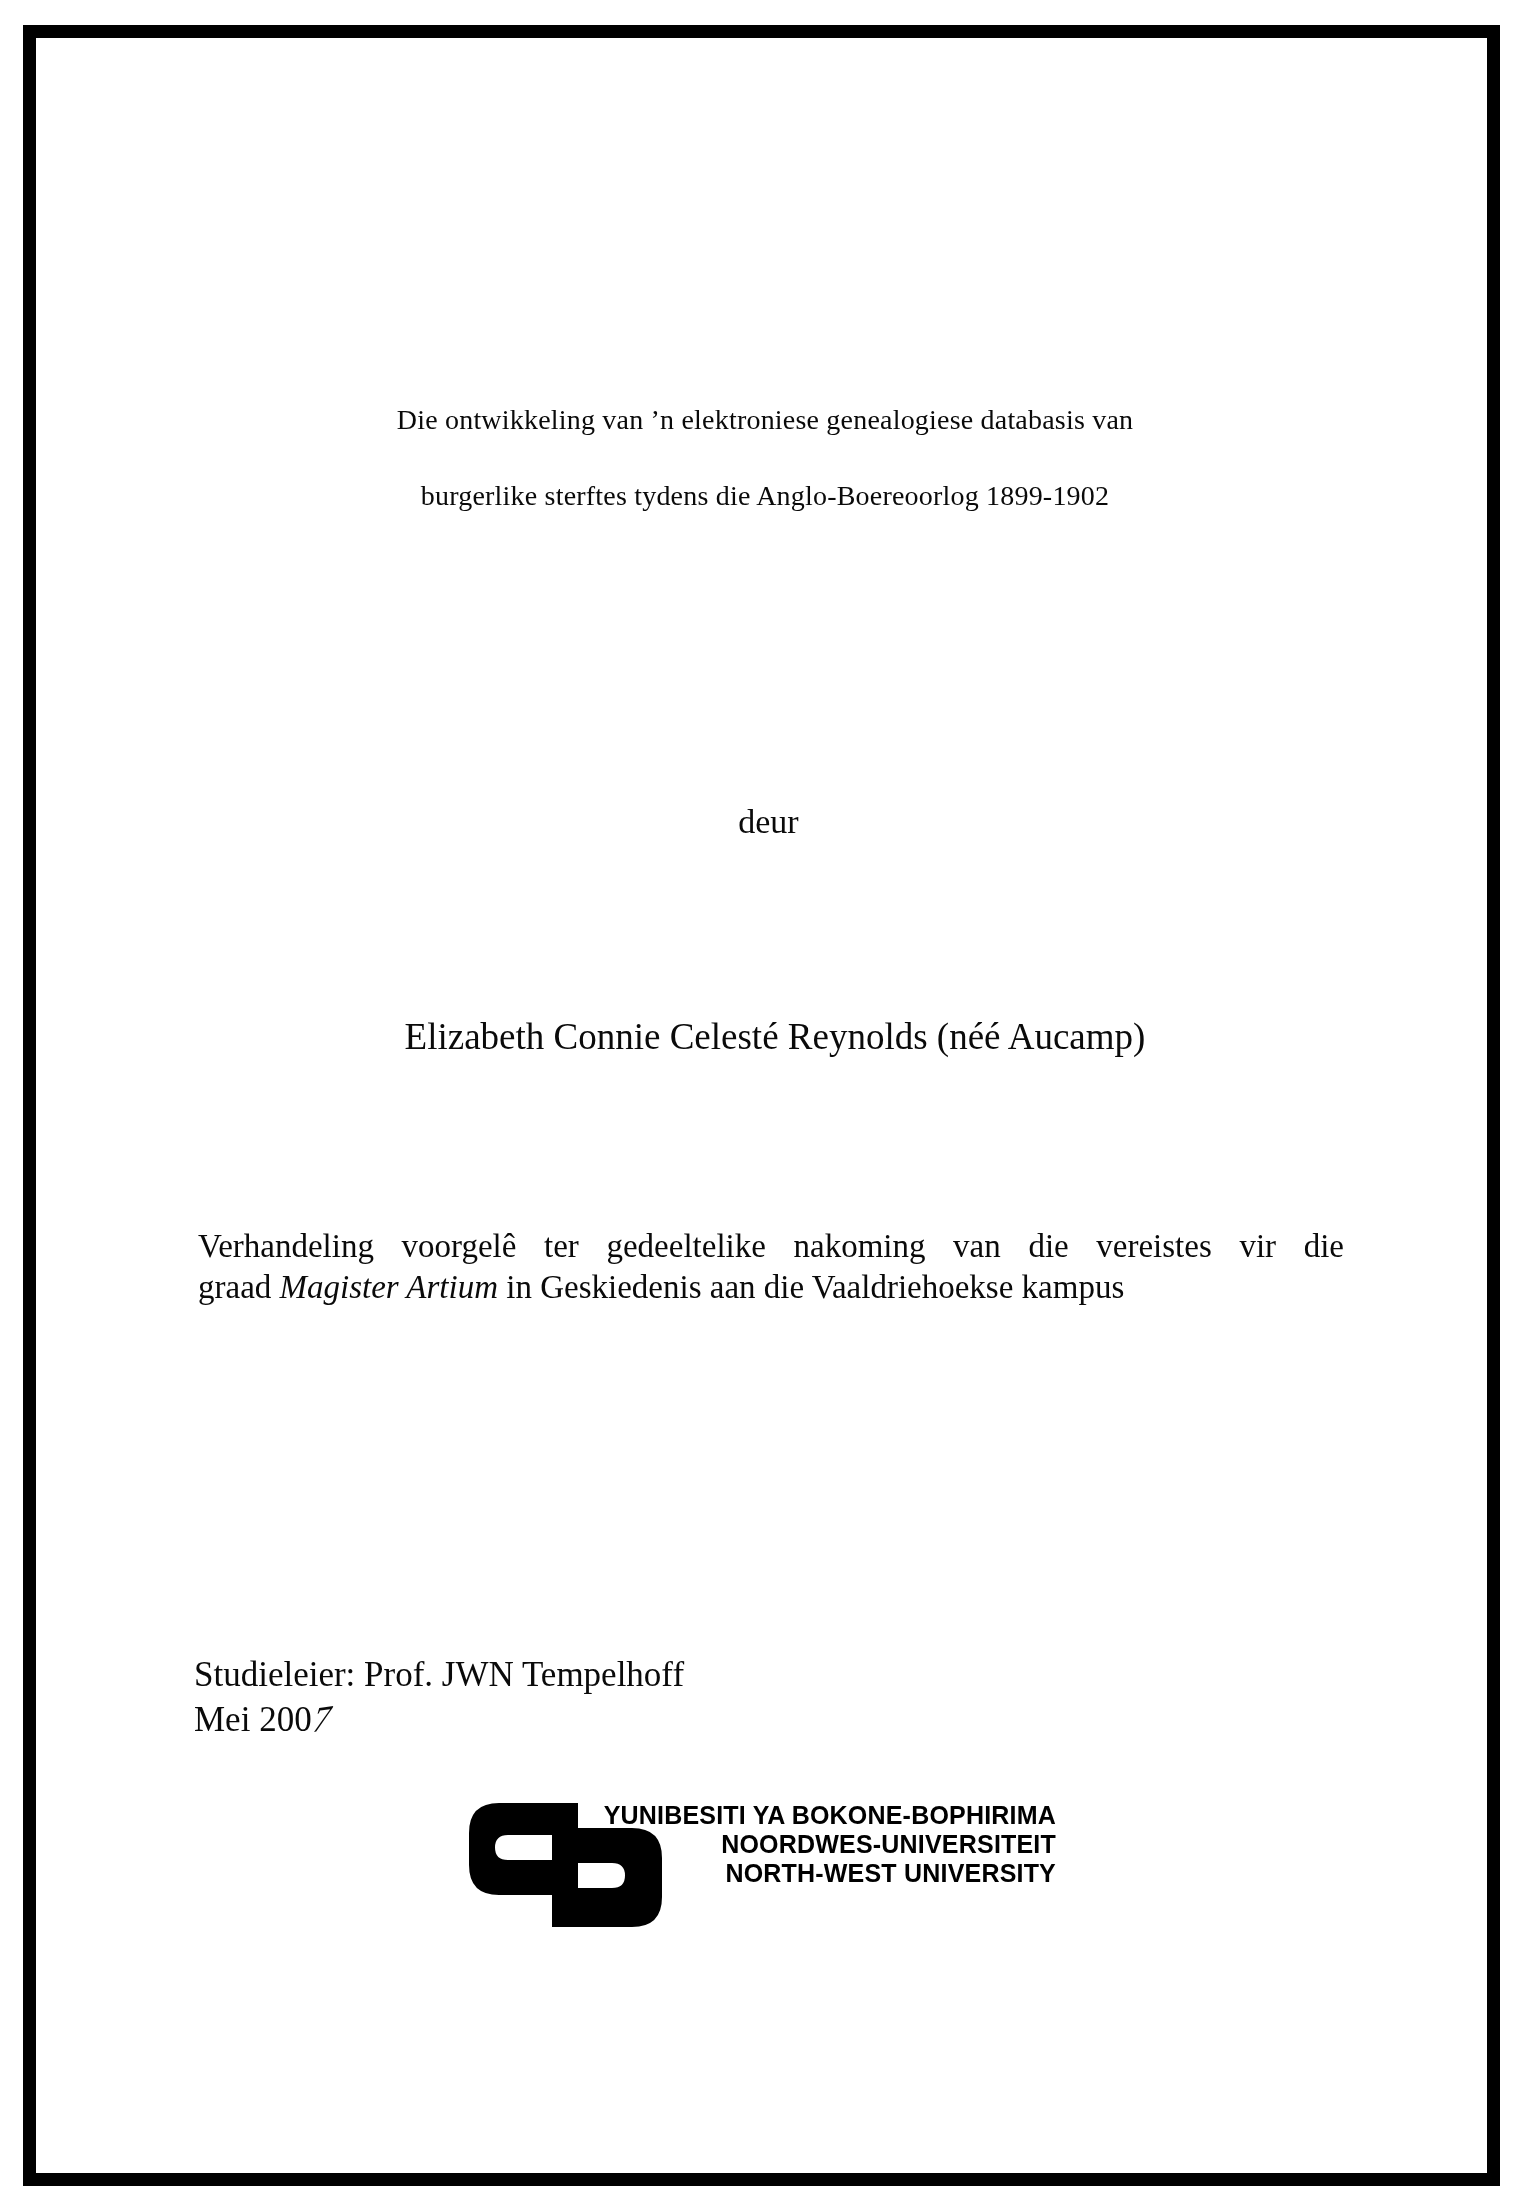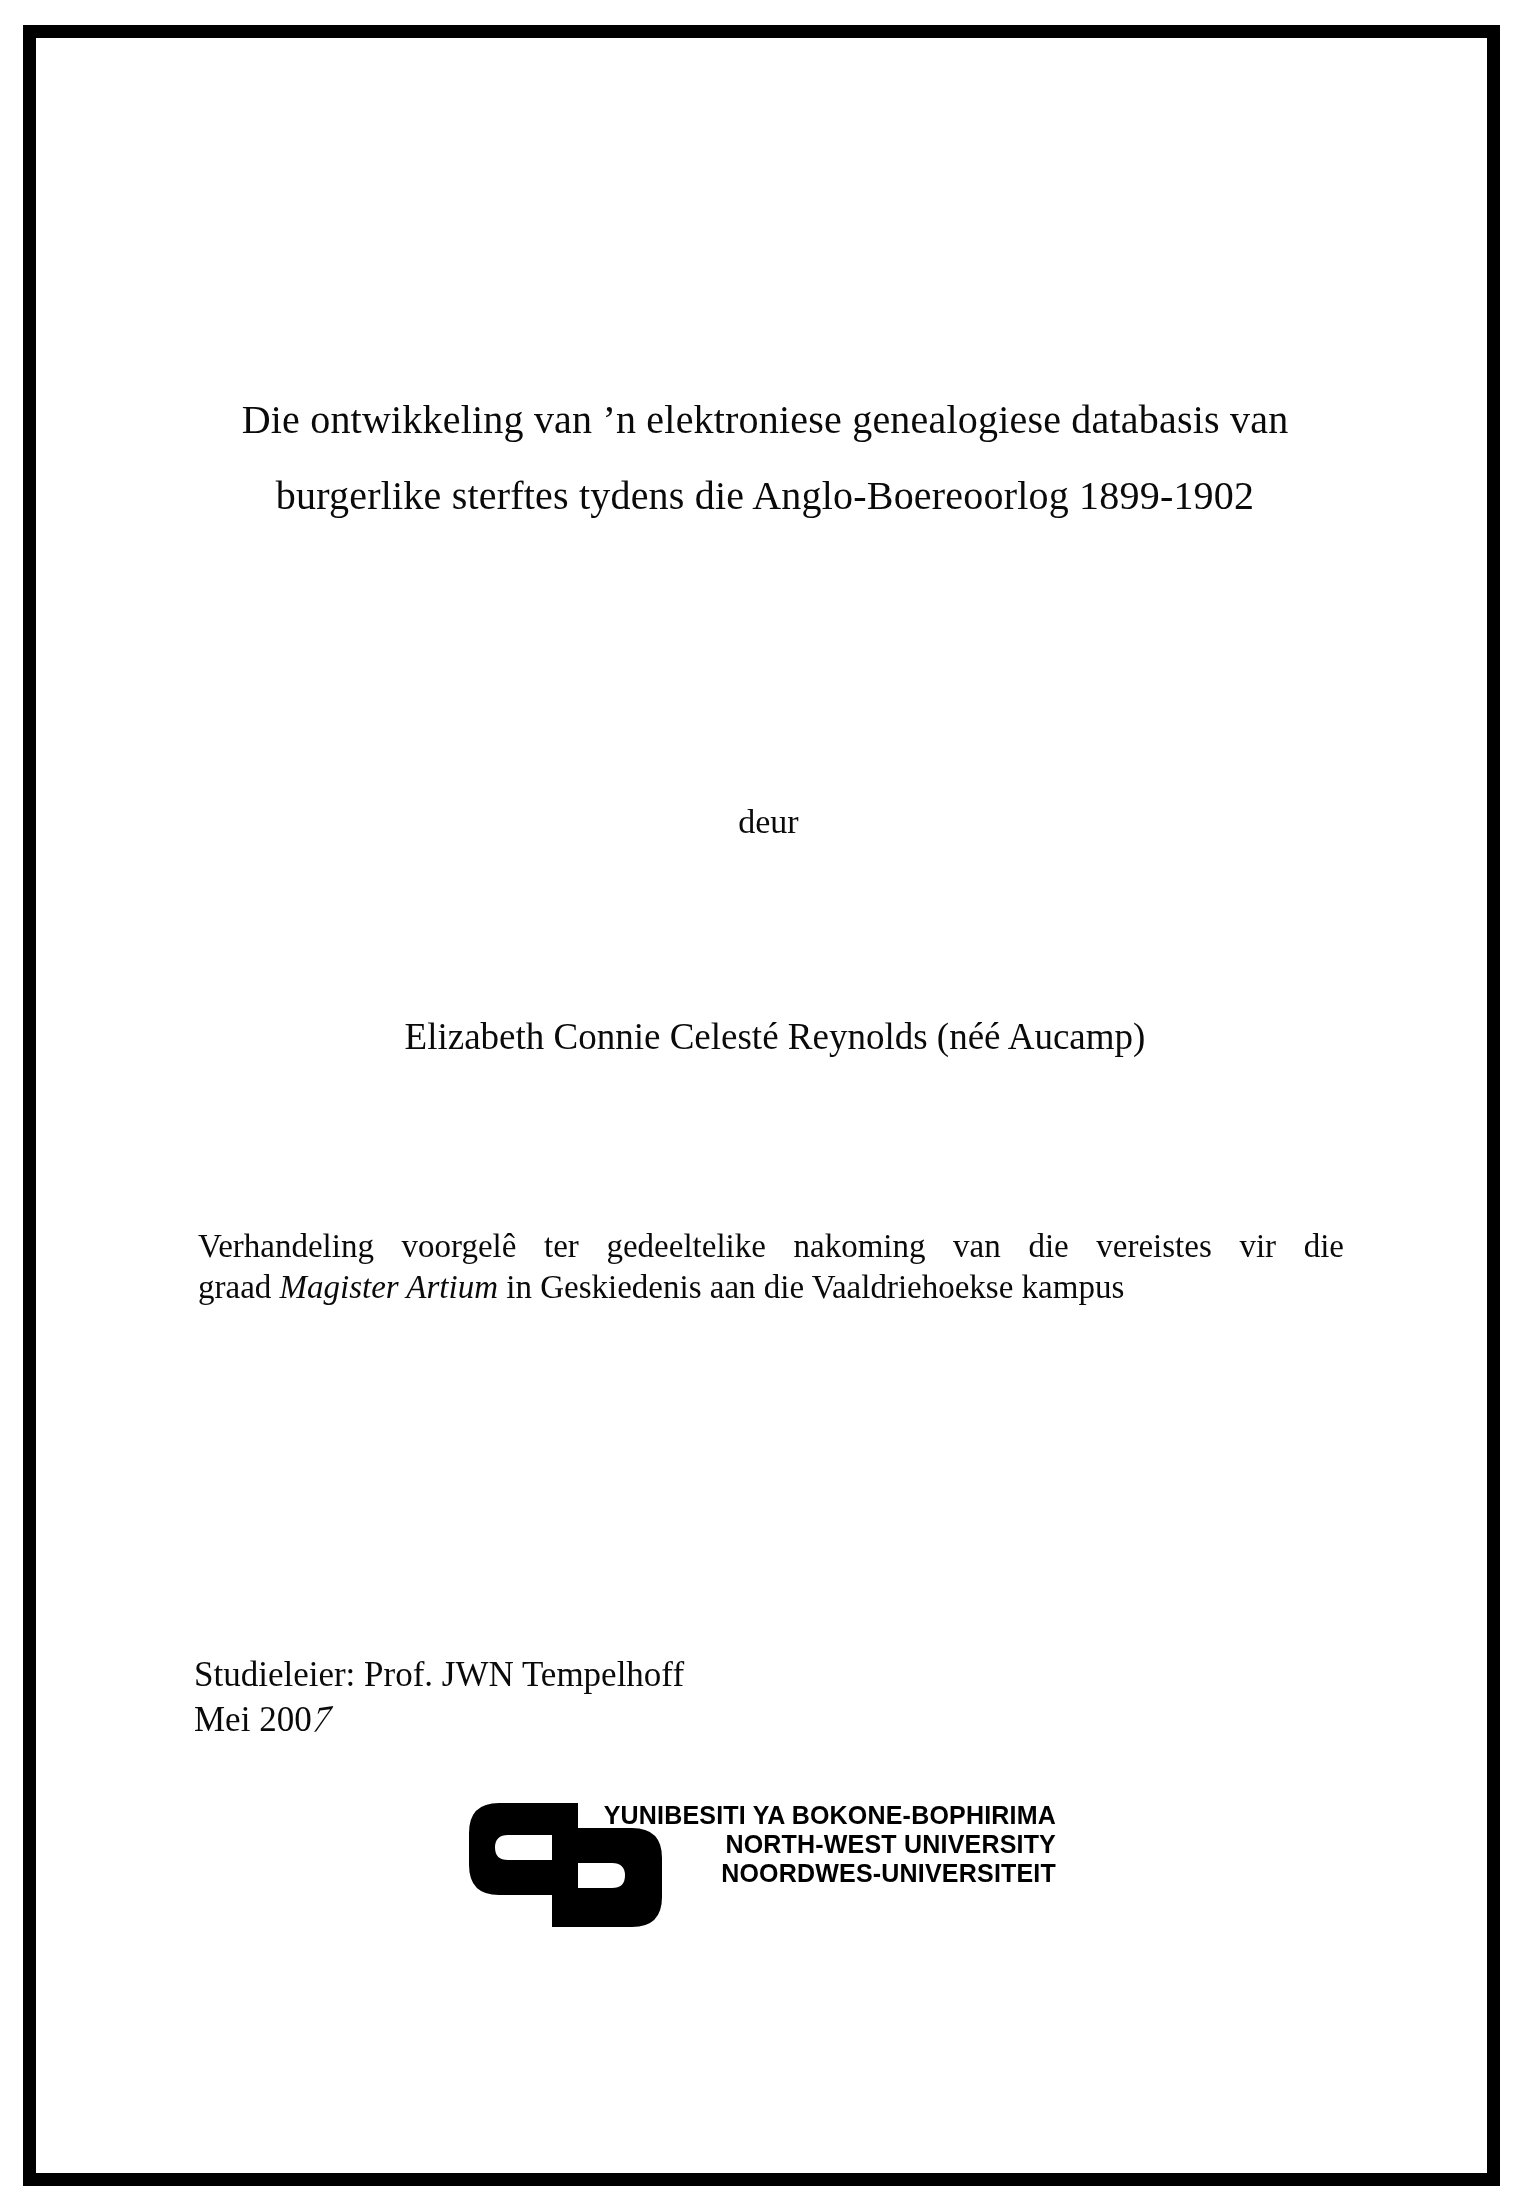--- a/index.html
+++ b/index.html
@@ -22,21 +22,21 @@
   }
   .frame-inner {
     position: absolute;
     inset: 0px;
     border: 3px solid #000;
   }
   .title-block {
     position: absolute;
     left: 190px; top: 382px; width: 1150px;
     text-align: center;
-    font-size: 40px;
+    font-size: 28px;
     line-height: 76px;
     letter-spacing: 0.2px;
   }
   .title-line { white-space: nowrap; }
   .deur-line {
     position: absolute;
     left: 186px; top: 802px; width: 1165px;
     text-align: center;
     font-size: 34px;
     line-height: 40px;
@@ -117,17 +117,17 @@
     <div><span>Mei 200</span><span class="seven-glyph">7</span></div>
   </div>
 
   <svg class="logo-mark" viewBox="0 0 193 124" xmlns="http://www.w3.org/2000/svg" aria-hidden="true">
     <path fill="#000" d="M 109 0 L 30 0 Q 0 0 0 30 L 0 62 Q 0 92 30 92 L 109 92 L 109 57 L 39 57 Q 26 57 26 44.5 Q 26 32 39 32 L 109 32 Z"></path>
     <path fill="#000" d="M 83 25 L 163 25 Q 193 25 193 55 L 193 94 Q 193 124 163 124 L 83 124 L 83 85 L 143 85 Q 156 85 156 72.5 Q 156 60 143 60 L 83 60 Z"></path>
   </svg>
 
   <div class="logo-text">
     <div>YUNIBESITI YA BOKONE-BOPHIRIMA</div>
+    <div>NOORDWES-UNIVERSITEIT</div>
     <div>NORTH-WEST UNIVERSITY</div>
-    <div>NOORDWES-UNIVERSITEIT</div>
   </div>
 
 </div>
 
 </body></html>

